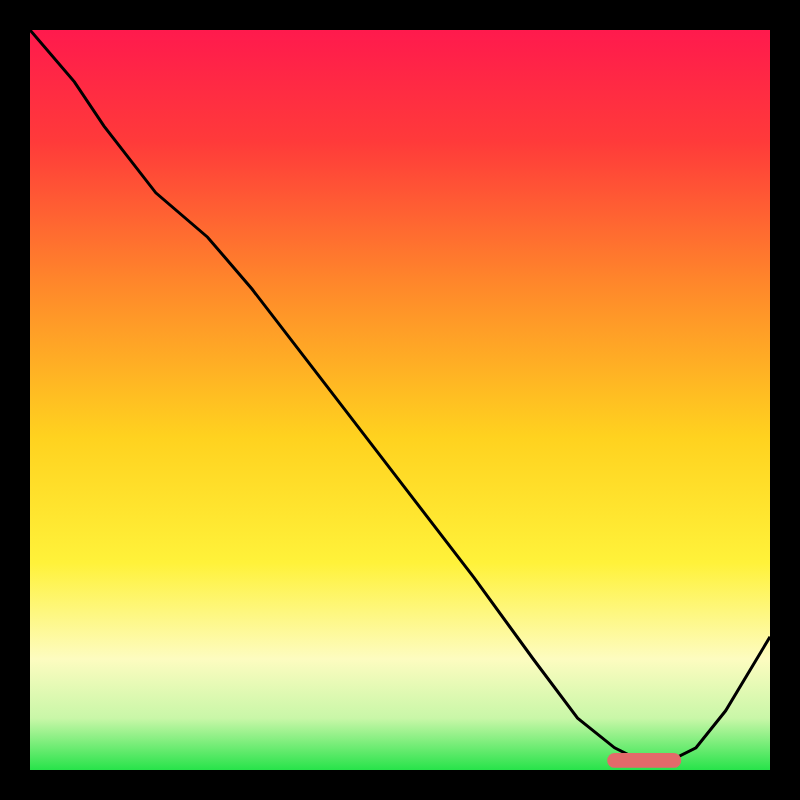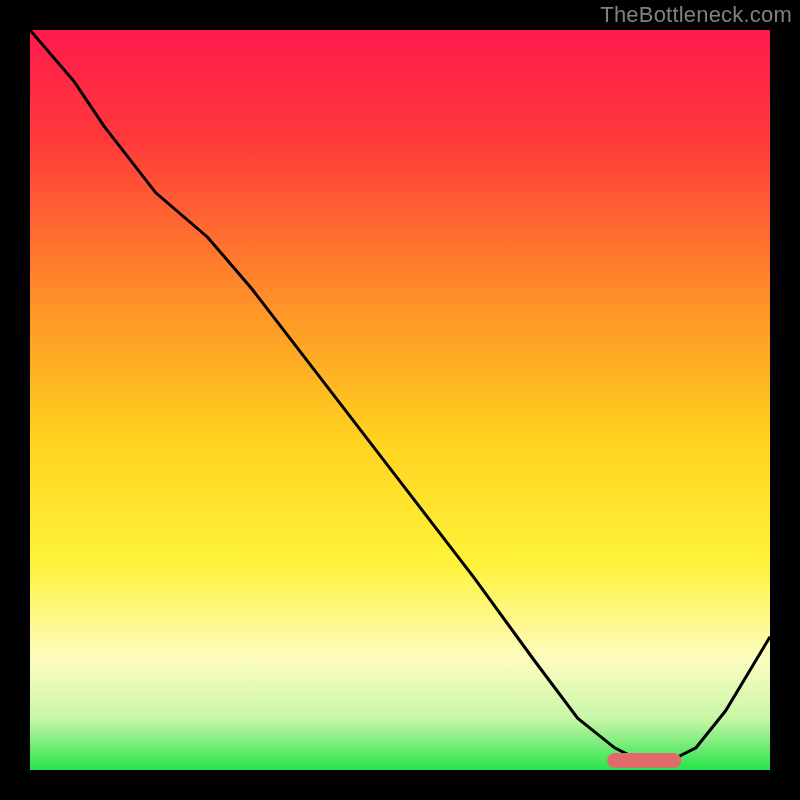--- a/index.html
+++ b/index.html
@@ -36,21 +36,20 @@
   }
   svg {
     display: block;
   }
 </style>
 </head>
 <body>
 
 <div class="stage">
 
-  <div class="watermark">TheBottleneck.com</div>
 
   <div class="plot">
     <svg id="chart-svg" width="740" height="740" viewBox="0 0 740 740">
       <defs>
         <linearGradient id="bg-grad" x1="0" y1="0" x2="0" y2="1">
             <stop offset="0.0%" stop-color="#ff1a4d"></stop>
             <stop offset="15.0%" stop-color="#ff3a3a"></stop>
             <stop offset="35.0%" stop-color="#ff8a2a"></stop>
             <stop offset="55.0%" stop-color="#ffd21f"></stop>
             <stop offset="72.0%" stop-color="#fff23a"></stop>

